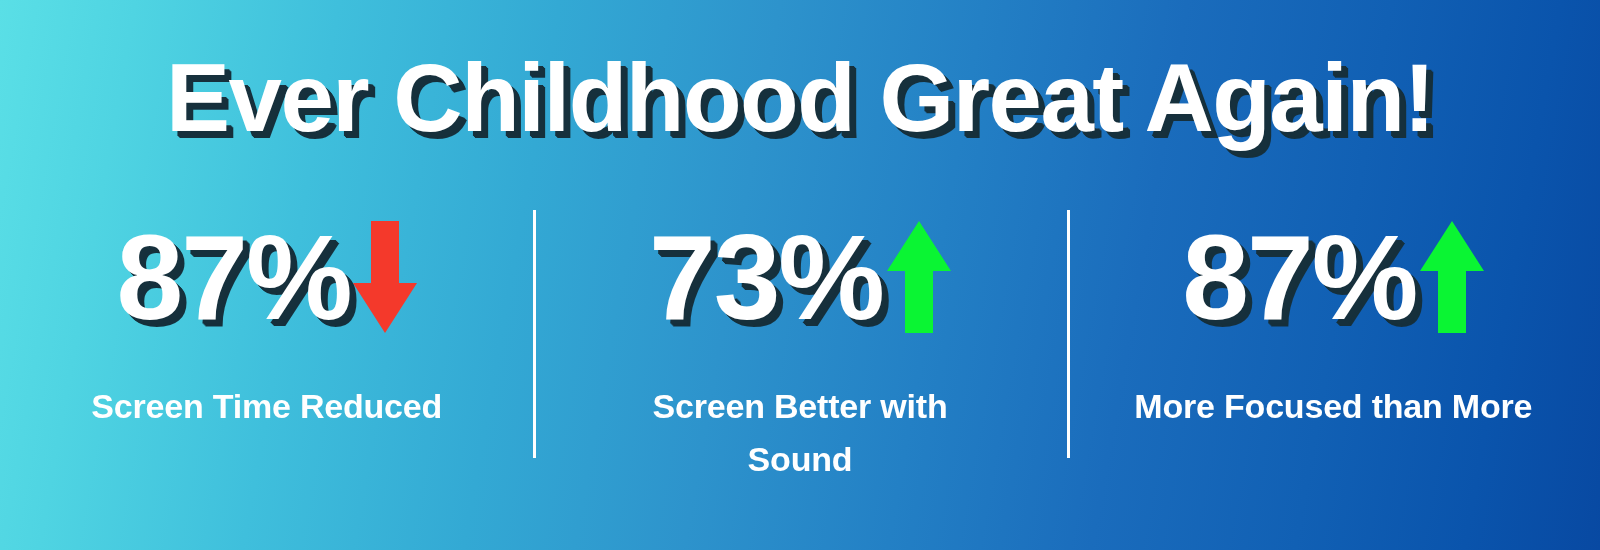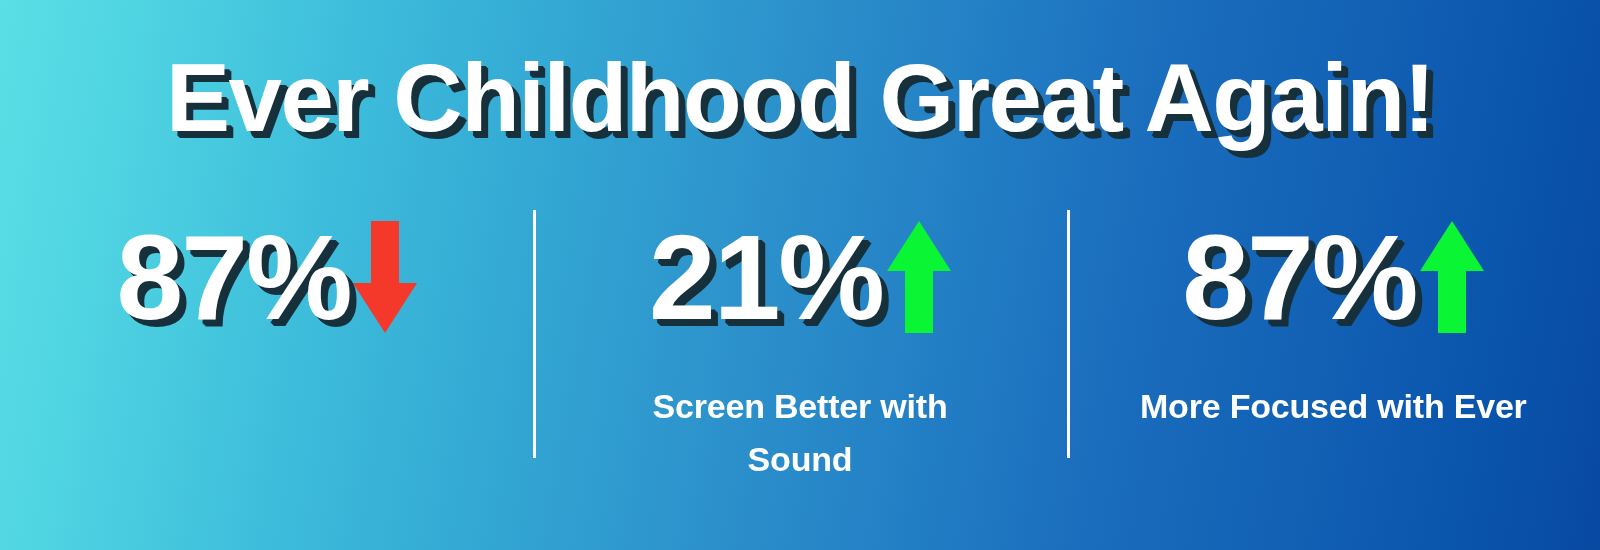--- a/index.html
+++ b/index.html
@@ -134,36 +134,37 @@
 
   <div class="stats-row">
 
     <div class="stat-block">
       <div class="stat-value-row">
         <span class="stat-number">87%</span>
         <svg class="arrow down" viewBox="0 0 64 112">
           <polygon points="18,0 46,0 46,62 64,62 32,112 0,62 18,62" fill="#F4392B"></polygon>
         </svg>
       </div>
+      <div class="stat-label">Screen Time Reduced</div>
     </div>
 
     <div class="stat-block">
       <div class="stat-value-row">
-        <span class="stat-number">21%</span>
+        <span class="stat-number">73%</span>
         <svg class="arrow up" viewBox="0 0 64 112">
           <polygon points="32,0 64,50 46,50 46,112 18,112 18,50 0,50" fill="#0AF533"></polygon>
         </svg>
       </div>
       <div class="stat-label">Screen Better with Sound</div>
     </div>
 
     <div class="stat-block">
       <div class="stat-value-row">
         <span class="stat-number">87%</span>
         <svg class="arrow up" viewBox="0 0 64 112">
           <polygon points="32,0 64,50 46,50 46,112 18,112 18,50 0,50" fill="#0AF533"></polygon>
         </svg>
       </div>
-      <div class="stat-label">More Focused with Ever</div>
+      <div class="stat-label">More Focused than More</div>
     </div>
 
   </div>
 </div>
 
 </body></html>

